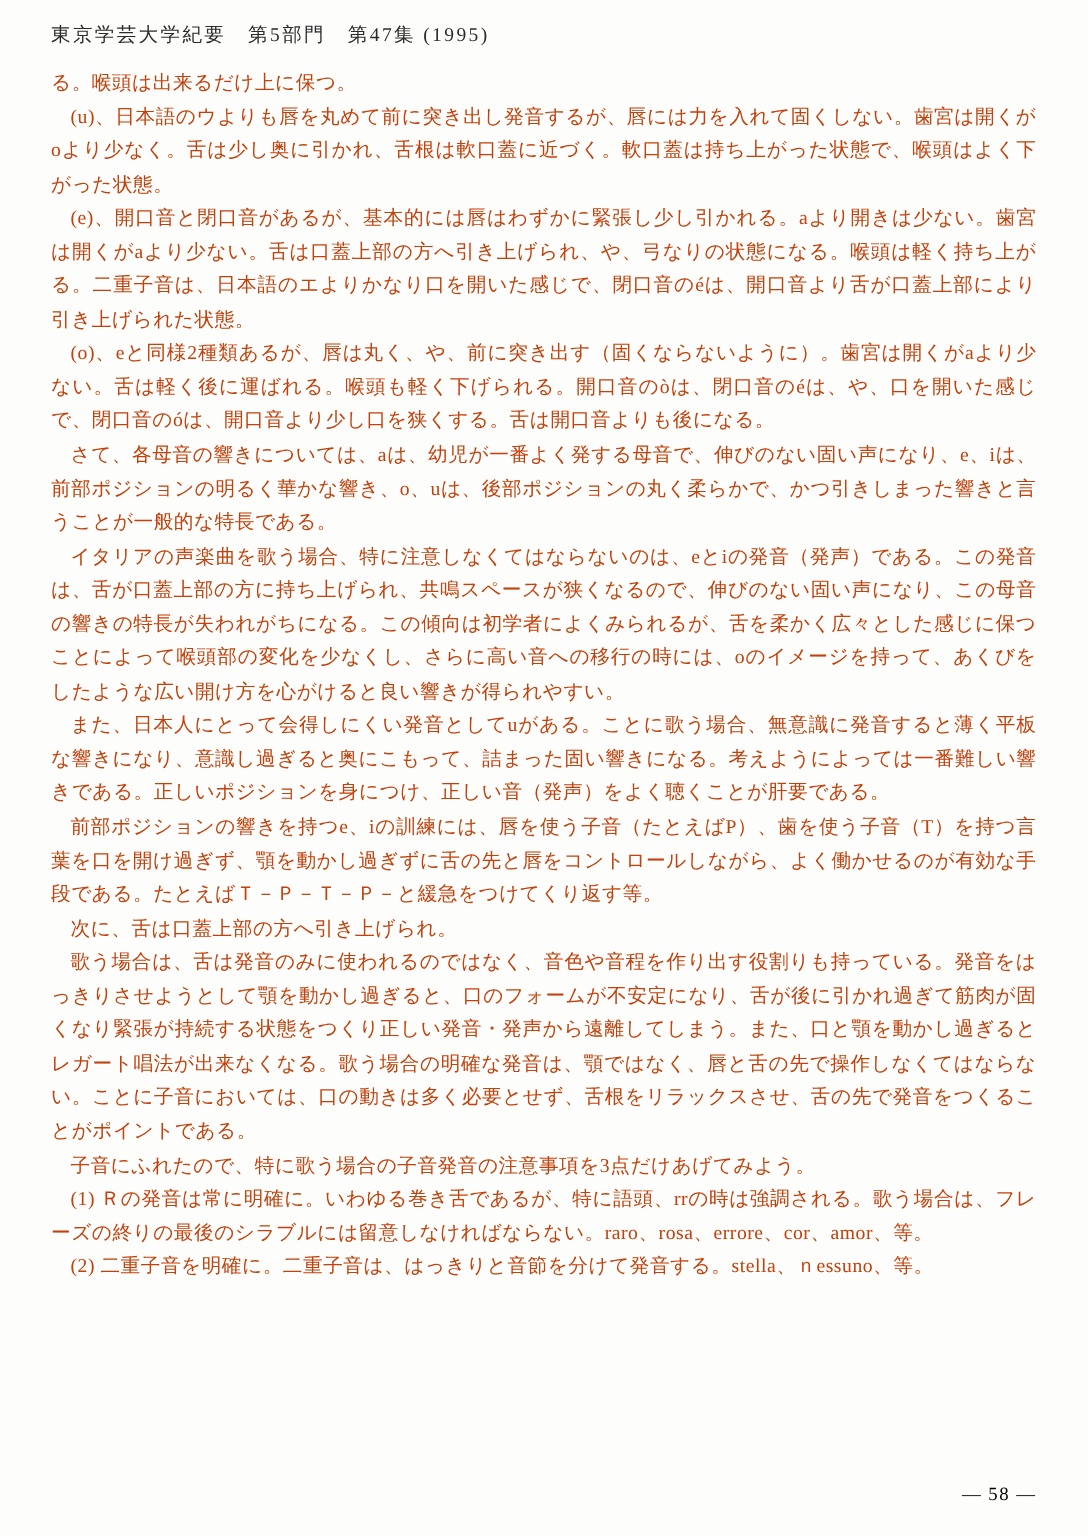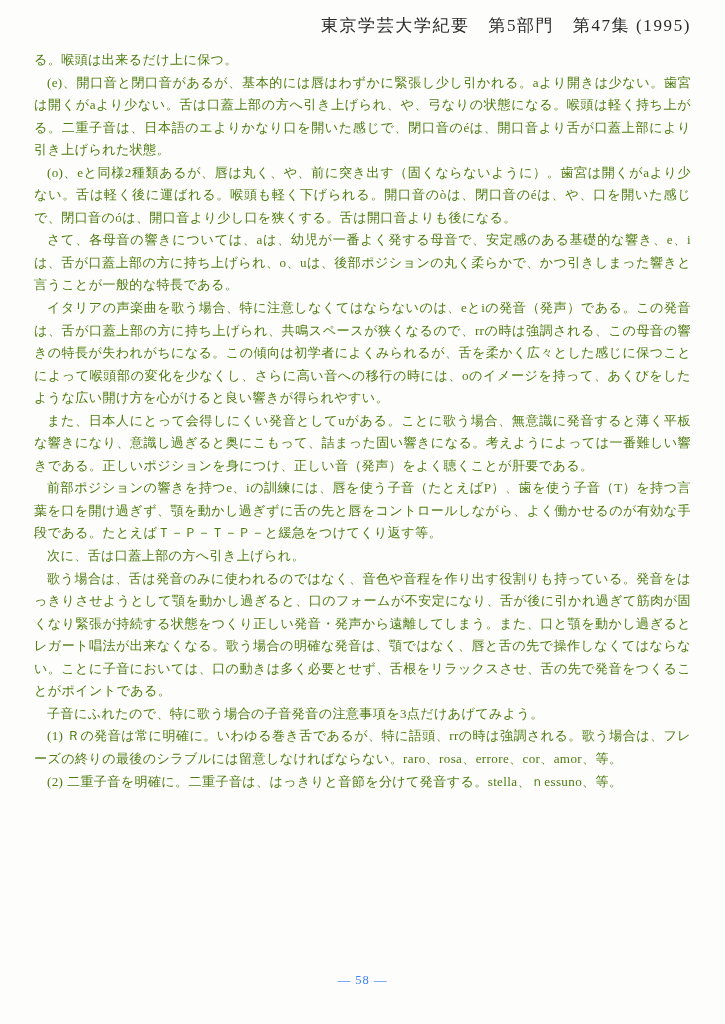--- a/index.html
+++ b/index.html
@@ -23,71 +23,72 @@
     background: #fdfdfb;
   }
   .page-inner {
     position: absolute;
     left: 34px;
     top: 14px;
     width: 657px;
     height: 996px;
   }
   .running-head {
-    text-align: right;
-    font-size: 17px;
+    text-align: left;
+    font-size: 13px;
     letter-spacing: 1.6px;
     color: #2b2b2b;
     margin-bottom: 12px;
     font-family: "Liberation Serif", "DejaVu Serif", serif;
     white-space: nowrap;
   }
   .body-text {
     font-size: 13.1px;
     line-height: 22.55px;
     text-align: justify;
     text-justify: inter-character;
-    color: #4d7c0f;
+    color: #c2410c;
   }
   .body-text p {
     margin: 0;
     text-indent: 0;
     letter-spacing: 0.35px;
   }
   .body-text p.indent1 {
     text-indent: 13px;
   }
   .body-text p.indent0 {
     text-indent: 0;
   }
   .page-number {
     position: absolute;
-    bottom: 22px;
+    bottom: 6px;
     left: 0;
     width: 657px;
-    text-align: center;
+    text-align: right;
     font-size: 12.5px;
     letter-spacing: 1px;
-    color: #3b82f6;
+    color: #000000;
   }
 </style>
 </head>
 <body>
 
 <div class="page">
   <div class="page-inner">
 
     <div class="running-head">東京学芸大学紀要　第5部門　第47集 (1995)</div>
 
     <div class="body-text">
       <p class="indent0">る。喉頭は出来るだけ上に保つ。</p>
+      <p class="indent1">(u)、日本語のウよりも唇を丸めて前に突き出し発音するが、唇には力を入れて固くしない。歯宮は開くがoより少なく。舌は少し奥に引かれ、舌根は軟口蓋に近づく。軟口蓋は持ち上がった状態で、喉頭はよく下がった状態。</p>
       <p class="indent1">(e)、開口音と閉口音があるが、基本的には唇はわずかに緊張し少し引かれる。aより開きは少ない。歯宮は開くがaより少ない。舌は口蓋上部の方へ引き上げられ、や、弓なりの状態になる。喉頭は軽く持ち上がる。二重子音は、日本語のエよりかなり口を開いた感じで、閉口音のéは、開口音より舌が口蓋上部により引き上げられた状態。</p>
       <p class="indent1">(o)、eと同様2種類あるが、唇は丸く、や、前に突き出す（固くならないように）。歯宮は開くがaより少ない。舌は軽く後に運ばれる。喉頭も軽く下げられる。開口音のòは、閉口音のéは、や、口を開いた感じで、閉口音のóは、開口音より少し口を狭くする。舌は開口音よりも後になる。</p>
-      <p class="indent1">さて、各母音の響きについては、aは、幼児が一番よく発する母音で、安定感のある基礎的な響き、e、iは、舌が口蓋上部の方に持ち上げられ、o、uは、後部ポジションの丸く柔らかで、かつ引きしまった響きと言うことが一般的な特長である。</p>
-      <p class="indent1">イタリアの声楽曲を歌う場合、特に注意しなくてはならないのは、eとiの発音（発声）である。この発音は、舌が口蓋上部の方に持ち上げられ、共鳴スペースが狭くなるので、rrの時は強調される、この母音の響きの特長が失われがちになる。この傾向は初学者によくみられるが、舌を柔かく広々とした感じに保つことによって喉頭部の変化を少なくし、さらに高い音への移行の時には、oのイメージを持って、あくびをしたような広い開け方を心がけると良い響きが得られやすい。</p>
+      <p class="indent1">さて、各母音の響きについては、aは、幼児が一番よく発する母音で、伸びのない固い声になり、e、iは、前部ポジションの明るく華かな響き、o、uは、後部ポジションの丸く柔らかで、かつ引きしまった響きと言うことが一般的な特長である。</p>
+      <p class="indent1">イタリアの声楽曲を歌う場合、特に注意しなくてはならないのは、eとiの発音（発声）である。この発音は、舌が口蓋上部の方に持ち上げられ、共鳴スペースが狭くなるので、伸びのない固い声になり、この母音の響きの特長が失われがちになる。この傾向は初学者によくみられるが、舌を柔かく広々とした感じに保つことによって喉頭部の変化を少なくし、さらに高い音への移行の時には、oのイメージを持って、あくびをしたような広い開け方を心がけると良い響きが得られやすい。</p>
       <p class="indent1">また、日本人にとって会得しにくい発音としてuがある。ことに歌う場合、無意識に発音すると薄く平板な響きになり、意識し過ぎると奥にこもって、詰まった固い響きになる。考えようによっては一番難しい響きである。正しいポジションを身につけ、正しい音（発声）をよく聴くことが肝要である。</p>
       <p class="indent1">前部ポジションの響きを持つe、iの訓練には、唇を使う子音（たとえばP）、歯を使う子音（T）を持つ言葉を口を開け過ぎず、顎を動かし過ぎずに舌の先と唇をコントロールしながら、よく働かせるのが有効な手段である。たとえばＴ－Ｐ－Ｔ－Ｐ－と緩急をつけてくり返す等。</p>
       <p class="indent1">次に、舌は口蓋上部の方へ引き上げられ。</p>
       <p class="indent1">歌う場合は、舌は発音のみに使われるのではなく、音色や音程を作り出す役割りも持っている。発音をはっきりさせようとして顎を動かし過ぎると、口のフォームが不安定になり、舌が後に引かれ過ぎて筋肉が固くなり緊張が持続する状態をつくり正しい発音・発声から遠離してしまう。また、口と顎を動かし過ぎるとレガート唱法が出来なくなる。歌う場合の明確な発音は、顎ではなく、唇と舌の先で操作しなくてはならない。ことに子音においては、口の動きは多く必要とせず、舌根をリラックスさせ、舌の先で発音をつくることがポイントである。</p>
       <p class="indent1">子音にふれたので、特に歌う場合の子音発音の注意事項を3点だけあげてみよう。</p>
       <p class="indent1">(1) Ｒの発音は常に明確に。いわゆる巻き舌であるが、特に語頭、rrの時は強調される。歌う場合は、フレーズの終りの最後のシラブルには留意しなければならない。raro、rosa、errore、cor、amor、等。</p>
       <p class="indent1">(2) 二重子音を明確に。二重子音は、はっきりと音節を分けて発音する。stella、ｎessuno、等。</p>
     </div>
 
     <div class="page-number">— 58 —</div>

